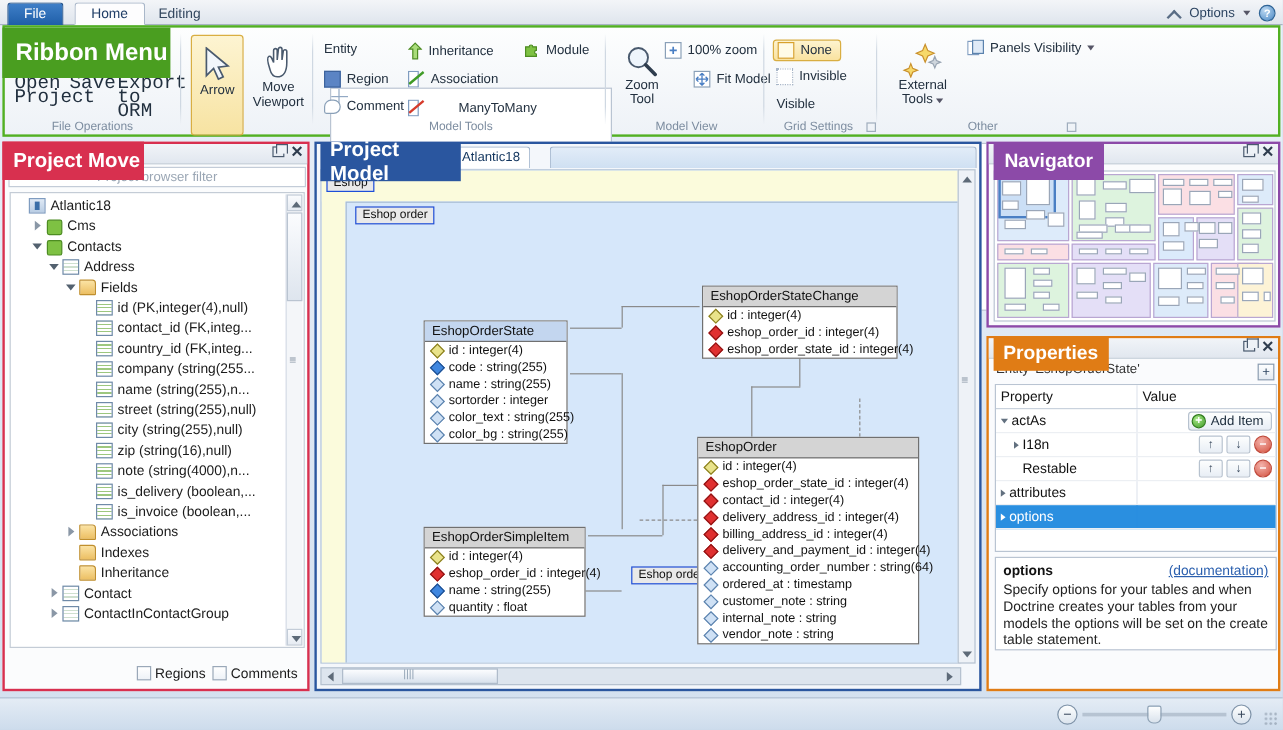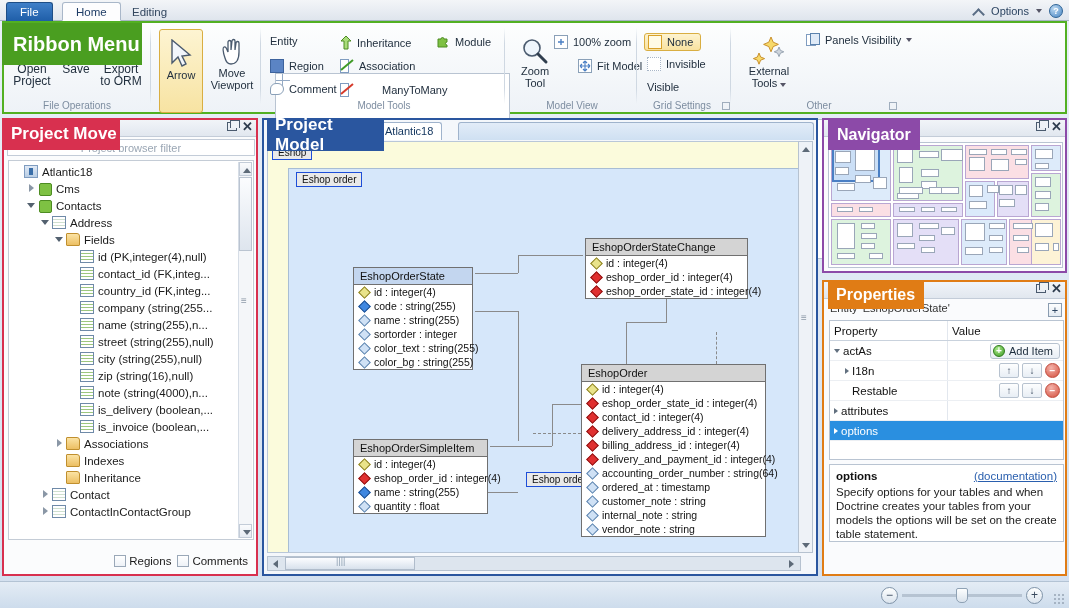--- a/index.html
+++ b/index.html
@@ -41,21 +41,21 @@
 
   
   .ribbon { position:absolute; left:2px; top:21px; width:1065px; height:93px;
             background: linear-gradient(#fdfefe,#eef2f7);
             border:2px solid #52b022; }
   .rgroup { position:absolute; top:0; height:89px; }
   .rgroup .gtitle { position:absolute; bottom:1px; width:100%; text-align:center;
         font-size:10px; color:#7d8da0; }
   .rsep { position:absolute; top:5px; width:1px; height:76px;
           background: linear-gradient(transparent,#cfd8e2 20%,#cfd8e2 80%,transparent); }
-  .bigbtn { position:absolute; text-align:center; font-size:12px; color:#22303f; line-height:12px; }
+  .bigbtn { position:absolute; font-size:16px; color:#22303f; line-height:12px;font-family:Liberation Mono, monospace; }
   .smallitem { position:absolute; display:flex; align-items:center; gap:5px;
                font-size:11px; color:#22303f; white-space:nowrap; }
   .sq { width:14px; height:14px; border:1px solid #8aa0b8; background:#fff; display:inline-block; }
   .sq.blue { background:#5b84c4; border-color:#3d639d; }
   .sq.grid { background:
        linear-gradient(#93a9c4,#93a9c4) 0 6px/14px 1px no-repeat,
        linear-gradient(#93a9c4,#93a9c4) 6px 0/1px 14px no-repeat, #fff; }
   .sq.dot { background:#fff; border:1px dotted #a8b6c8; }
   .sq.yellowsel { background:#fffbe6; border:1px solid #d8a12b; }
   .pillsel { background: linear-gradient(#fdf3cf,#f9e2a0); border:1px solid #d9ae42;

